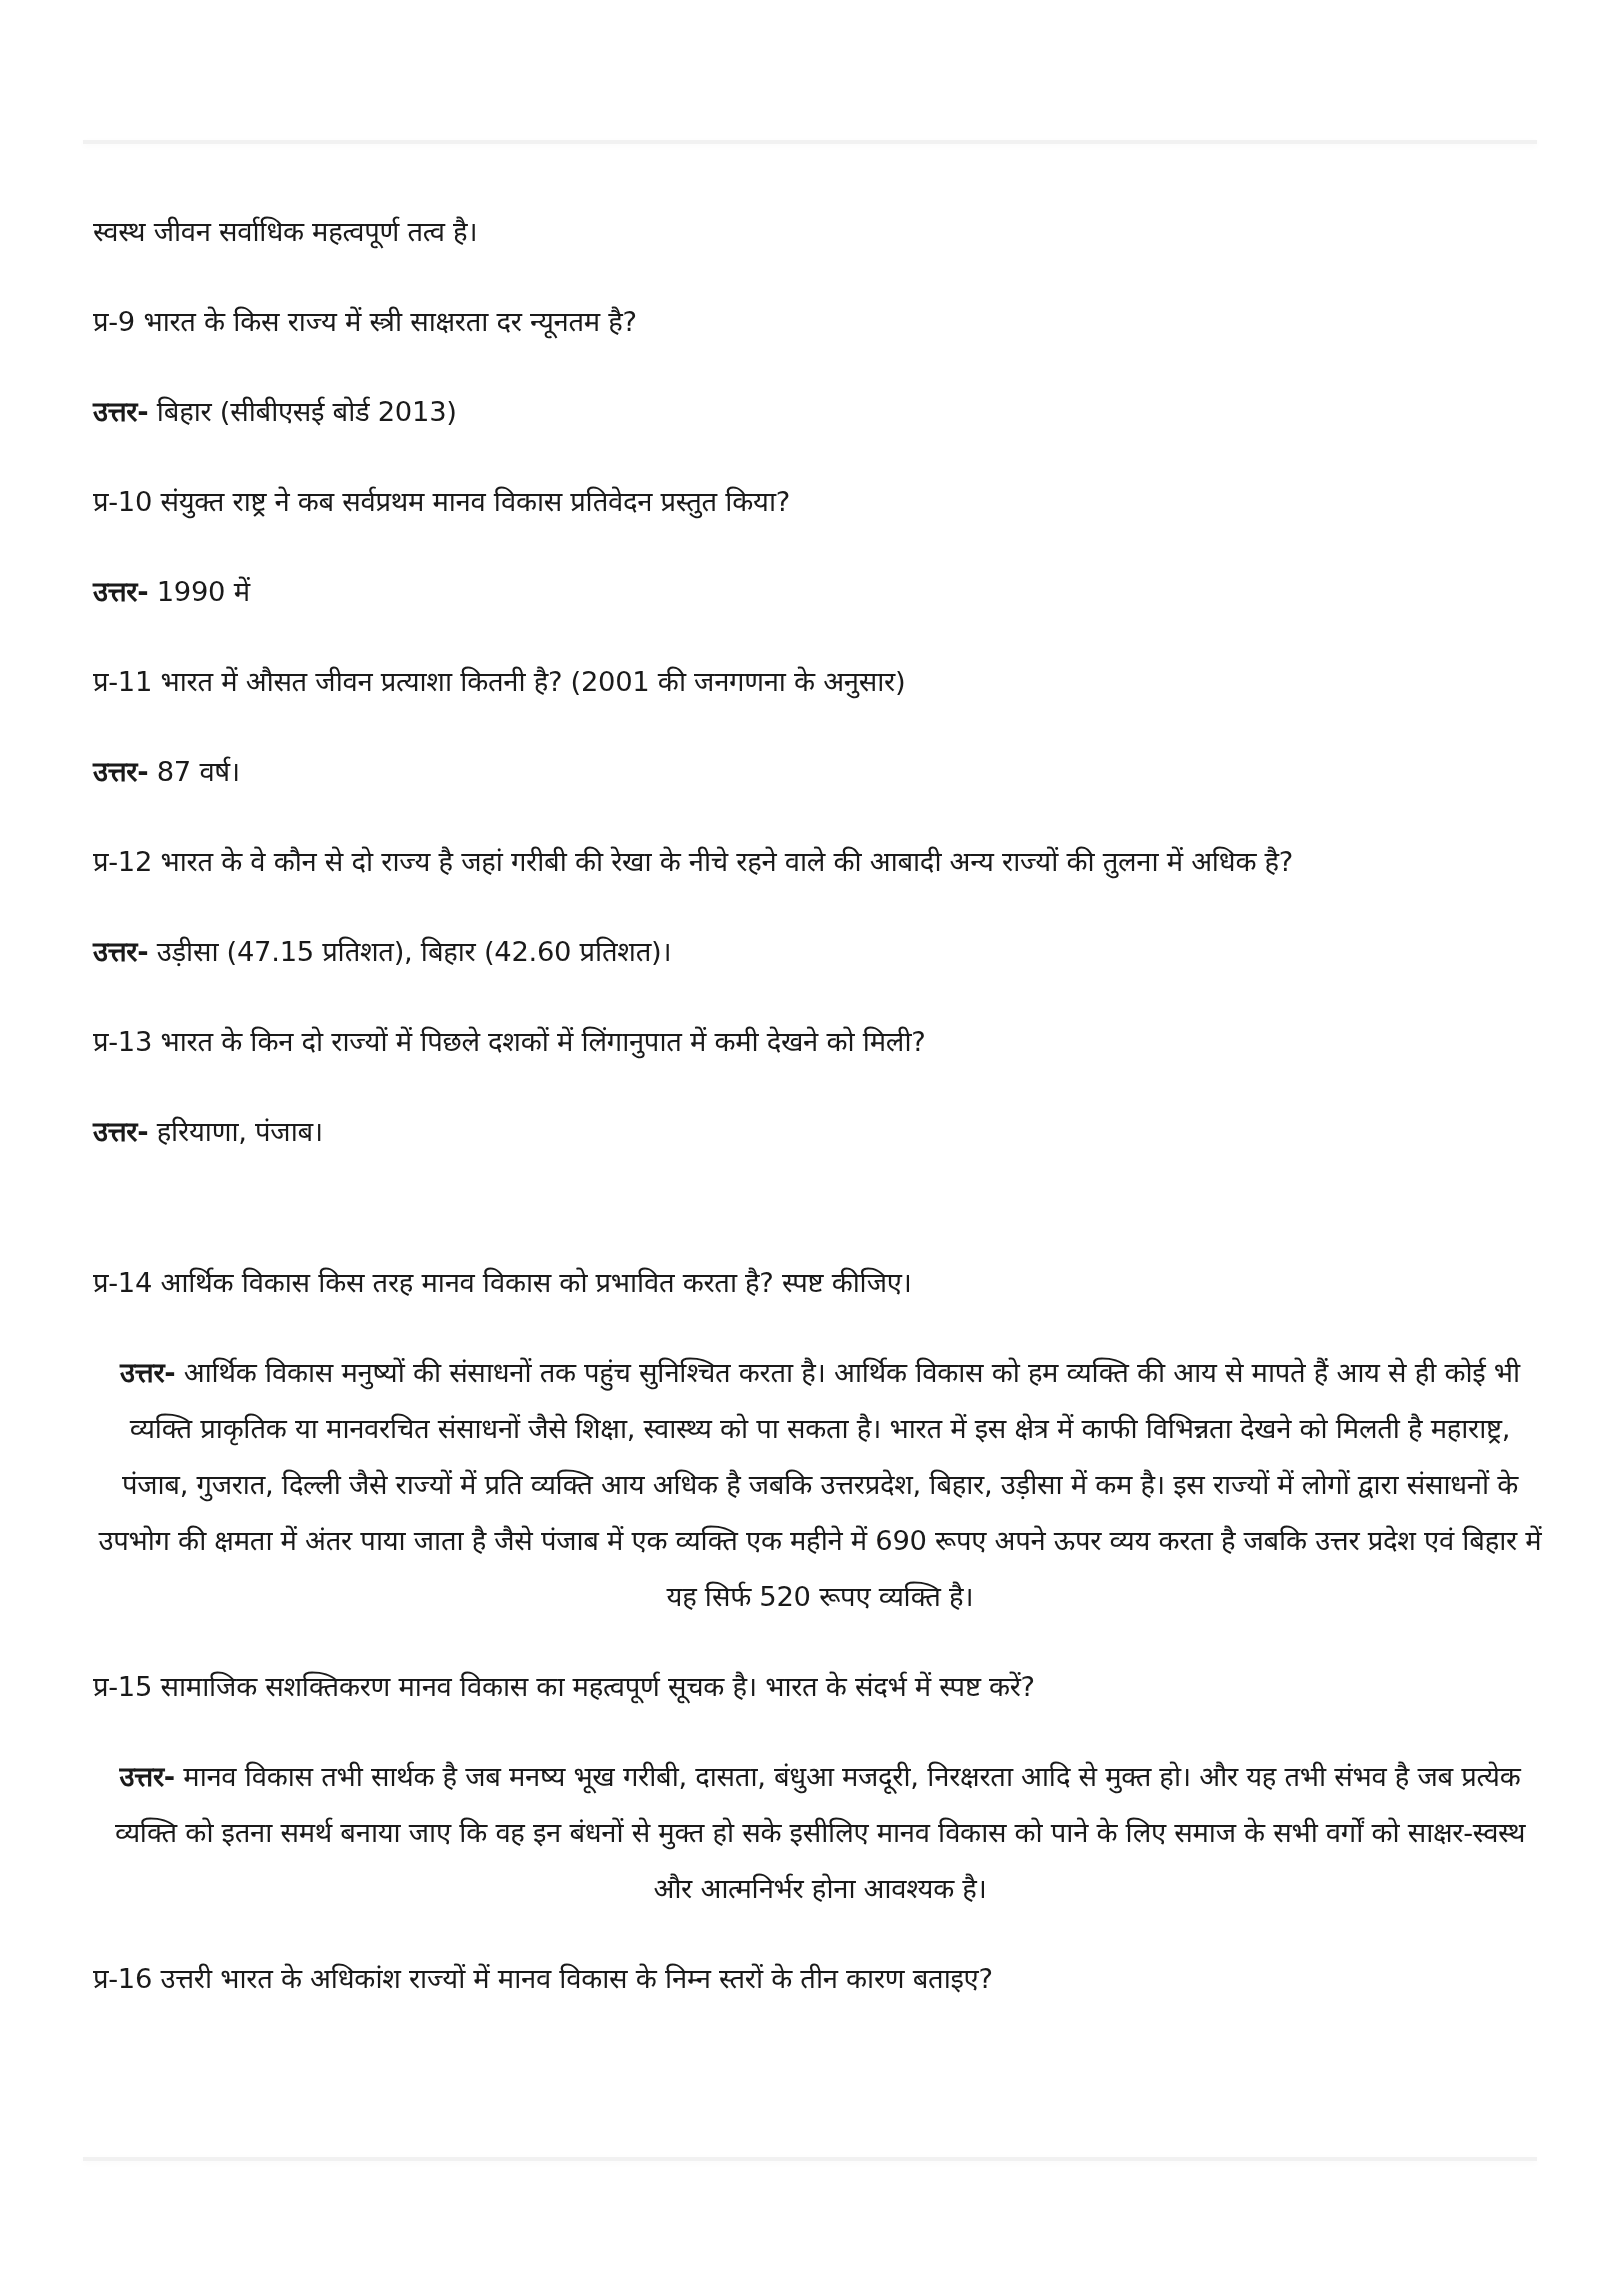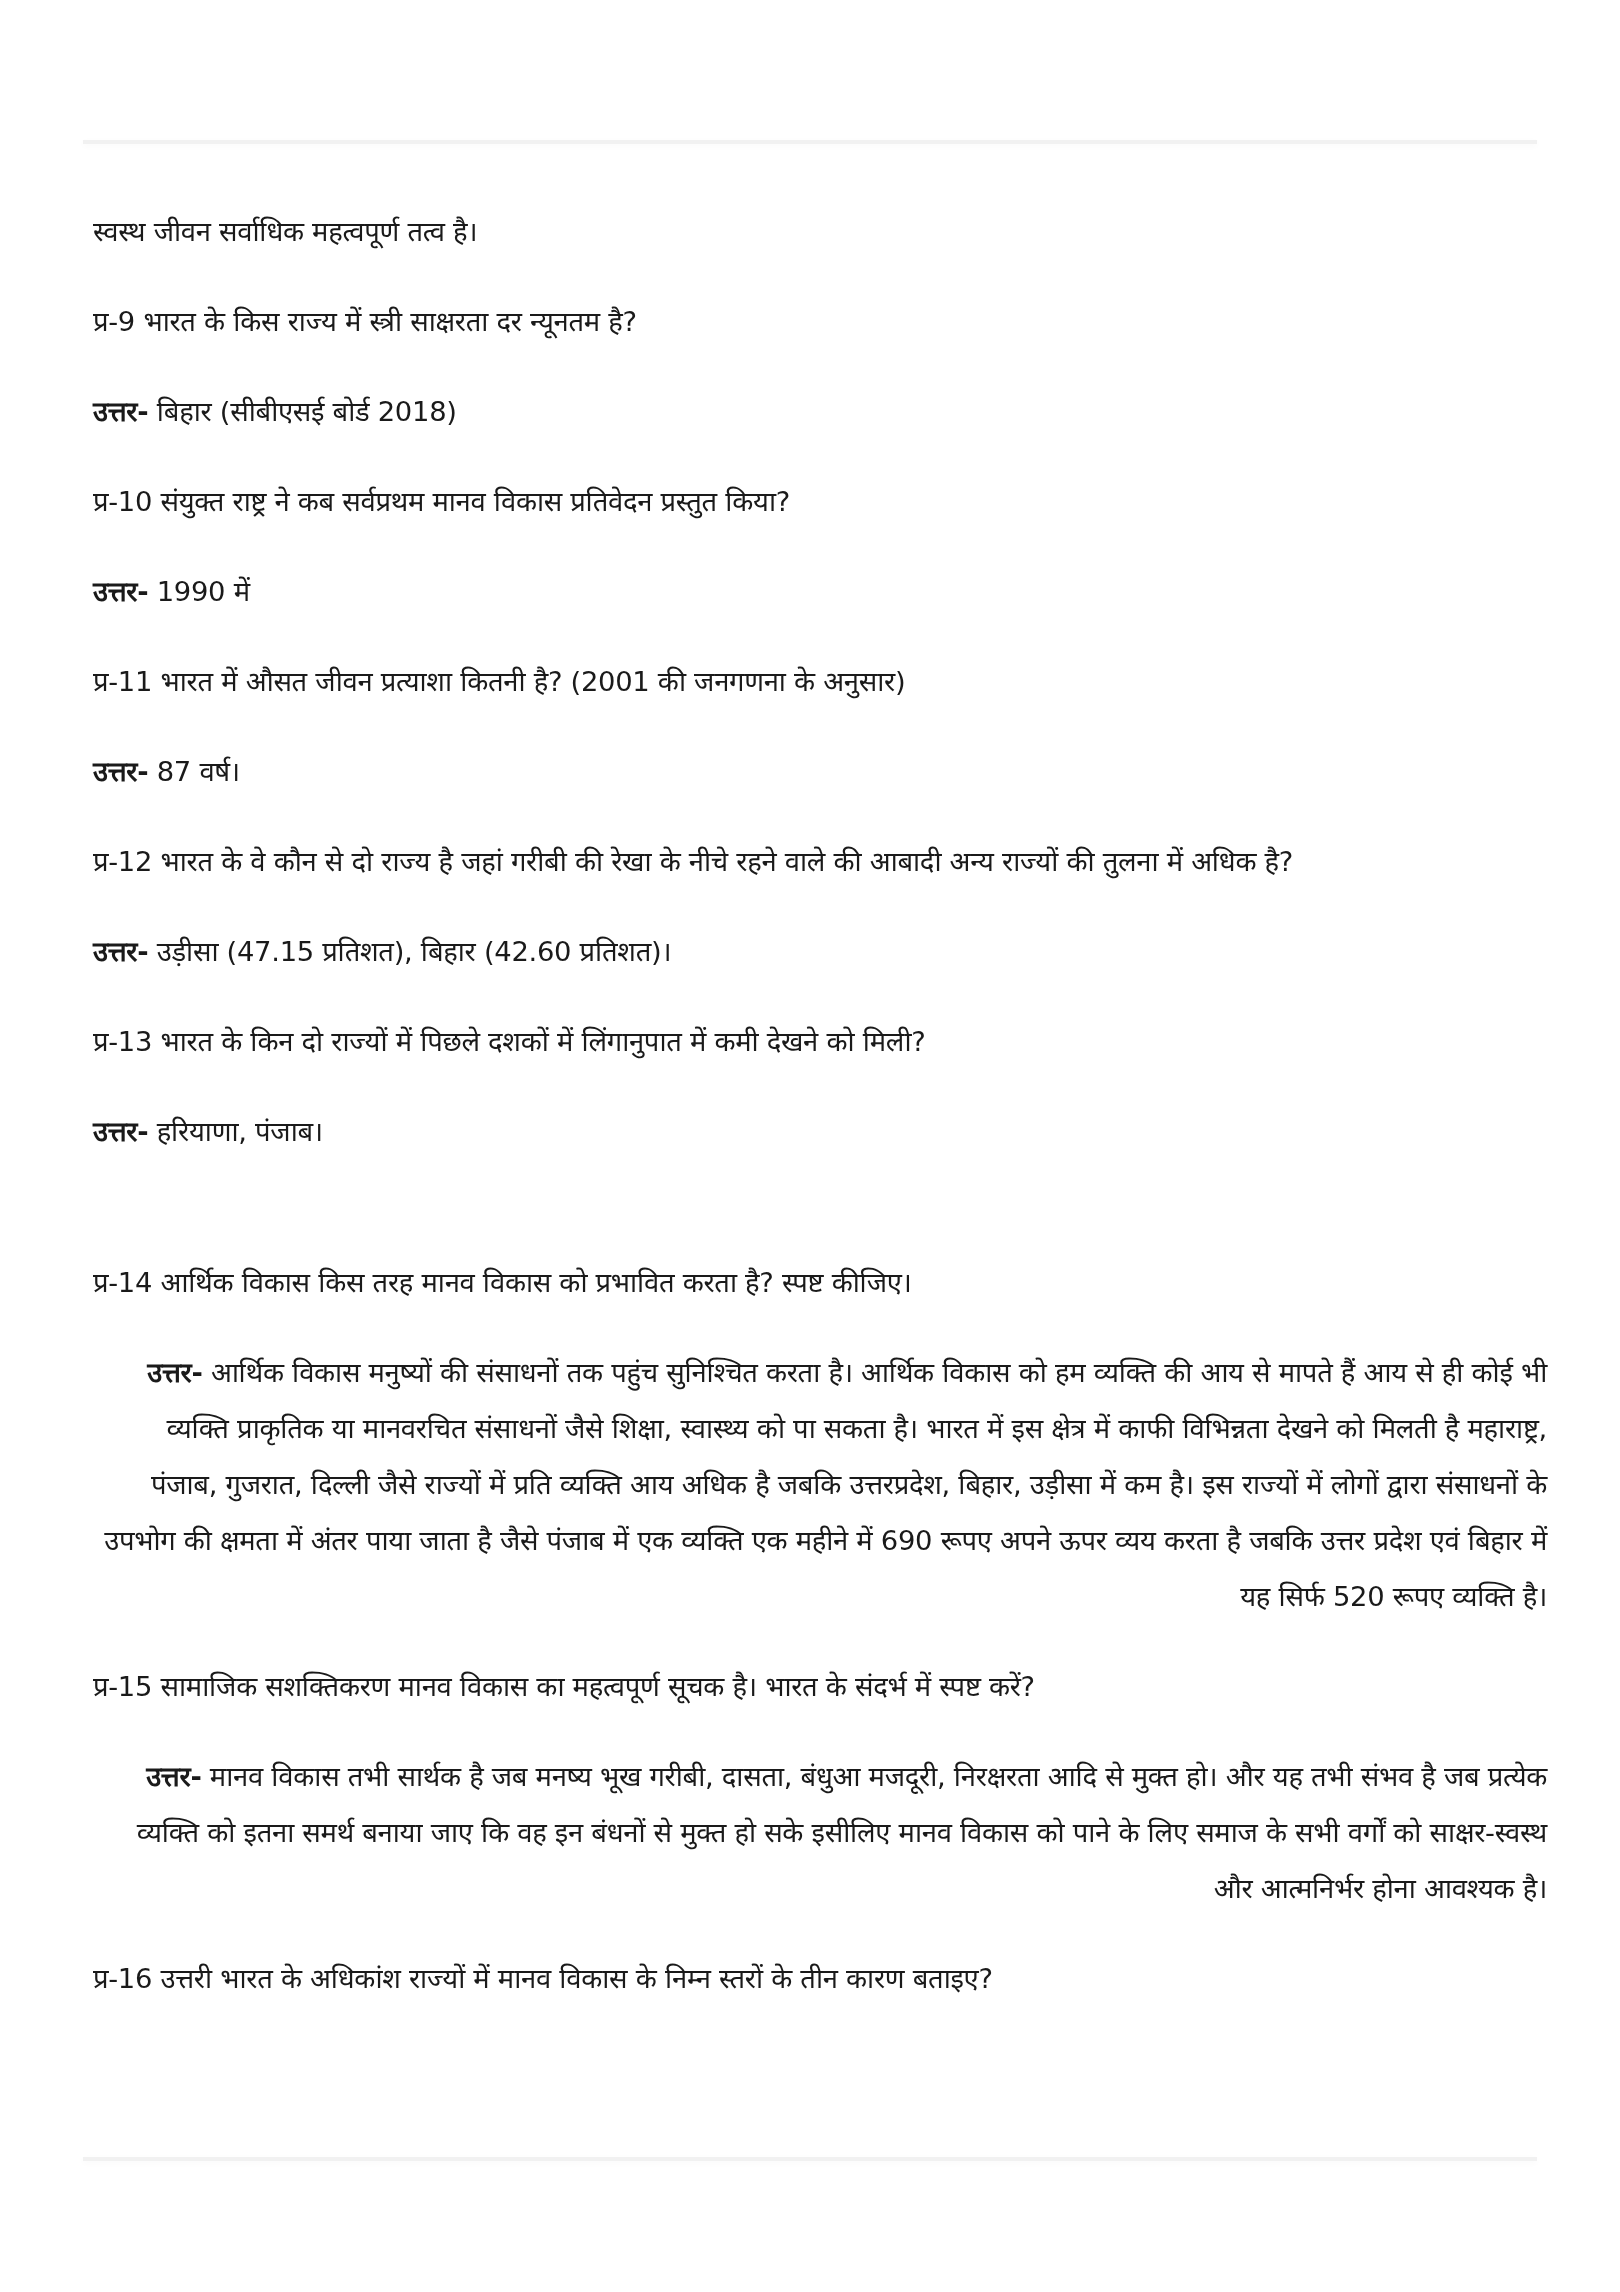--- a/index.html
+++ b/index.html
@@ -40,36 +40,36 @@
     }
     .q {
       font-weight: normal;
     }
     .lbl {
       font-weight: bold;
     }
     .gap { height: 34px; }
     .spacer { height: 61px; }
     .wrap {
-      text-align: right;
+      text-align: center;
     }
   </style>
 </head>
 <body>
 
 <div class="rule top"></div>
 
 <div class="content">
 
   <p class="para">स्वस्थ जीवन सर्वाधिक महत्वपूर्ण तत्व है।</p>
   <div class="gap"></div>
 
   <p class="para q">प्र-9 भारत के किस राज्य में स्त्री साक्षरता दर न्यूनतम है?</p>
   <div class="gap"></div>
-  <p class="para"><span class="lbl">उत्तर-</span><span> बिहार (सीबीएसई बोर्ड 2018)</span></p>
+  <p class="para"><span class="lbl">उत्तर-</span><span> बिहार (सीबीएसई बोर्ड 2013)</span></p>
   <div class="gap"></div>
 
   <p class="para q">प्र-10 संयुक्त राष्ट्र ने कब सर्वप्रथम मानव विकास प्रतिवेदन प्रस्तुत किया?</p>
   <div class="gap"></div>
   <p class="para"><span class="lbl">उत्तर-</span><span> 1990 में</span></p>
   <div class="gap"></div>
 
   <p class="para q">प्र-11 भारत में औसत जीवन प्रत्याशा कितनी है? (2001 की जनगणना के अनुसार)</p>
   <div class="gap"></div>
   <p class="para"><span class="lbl">उत्तर-</span><span> 87 वर्ष।</span></p>

